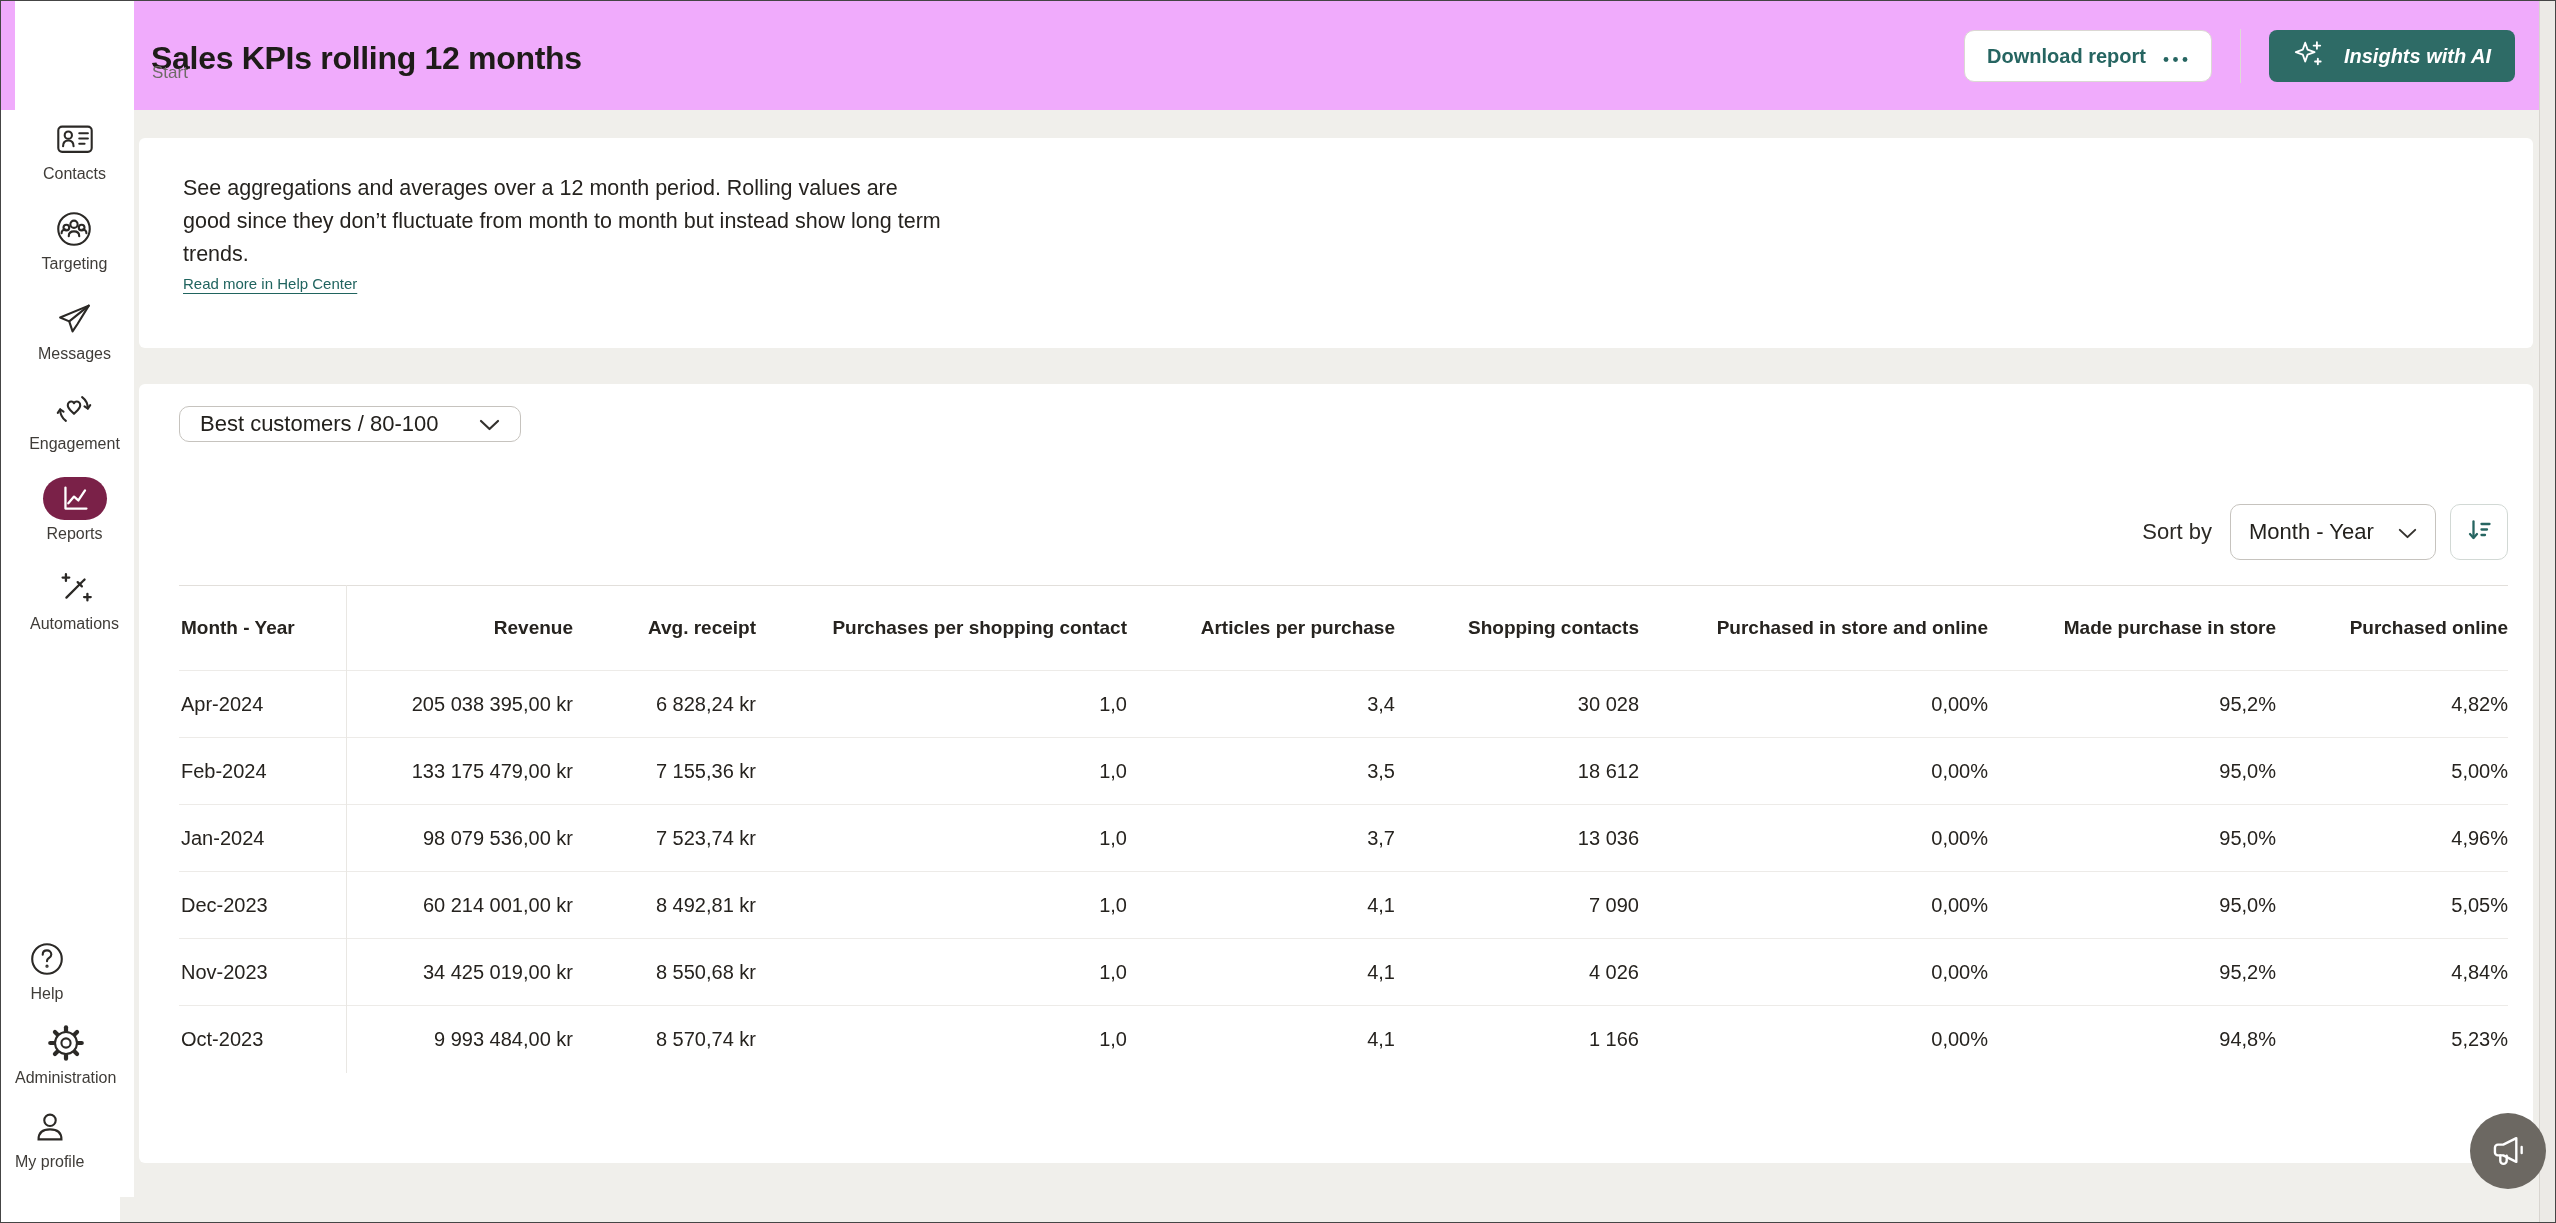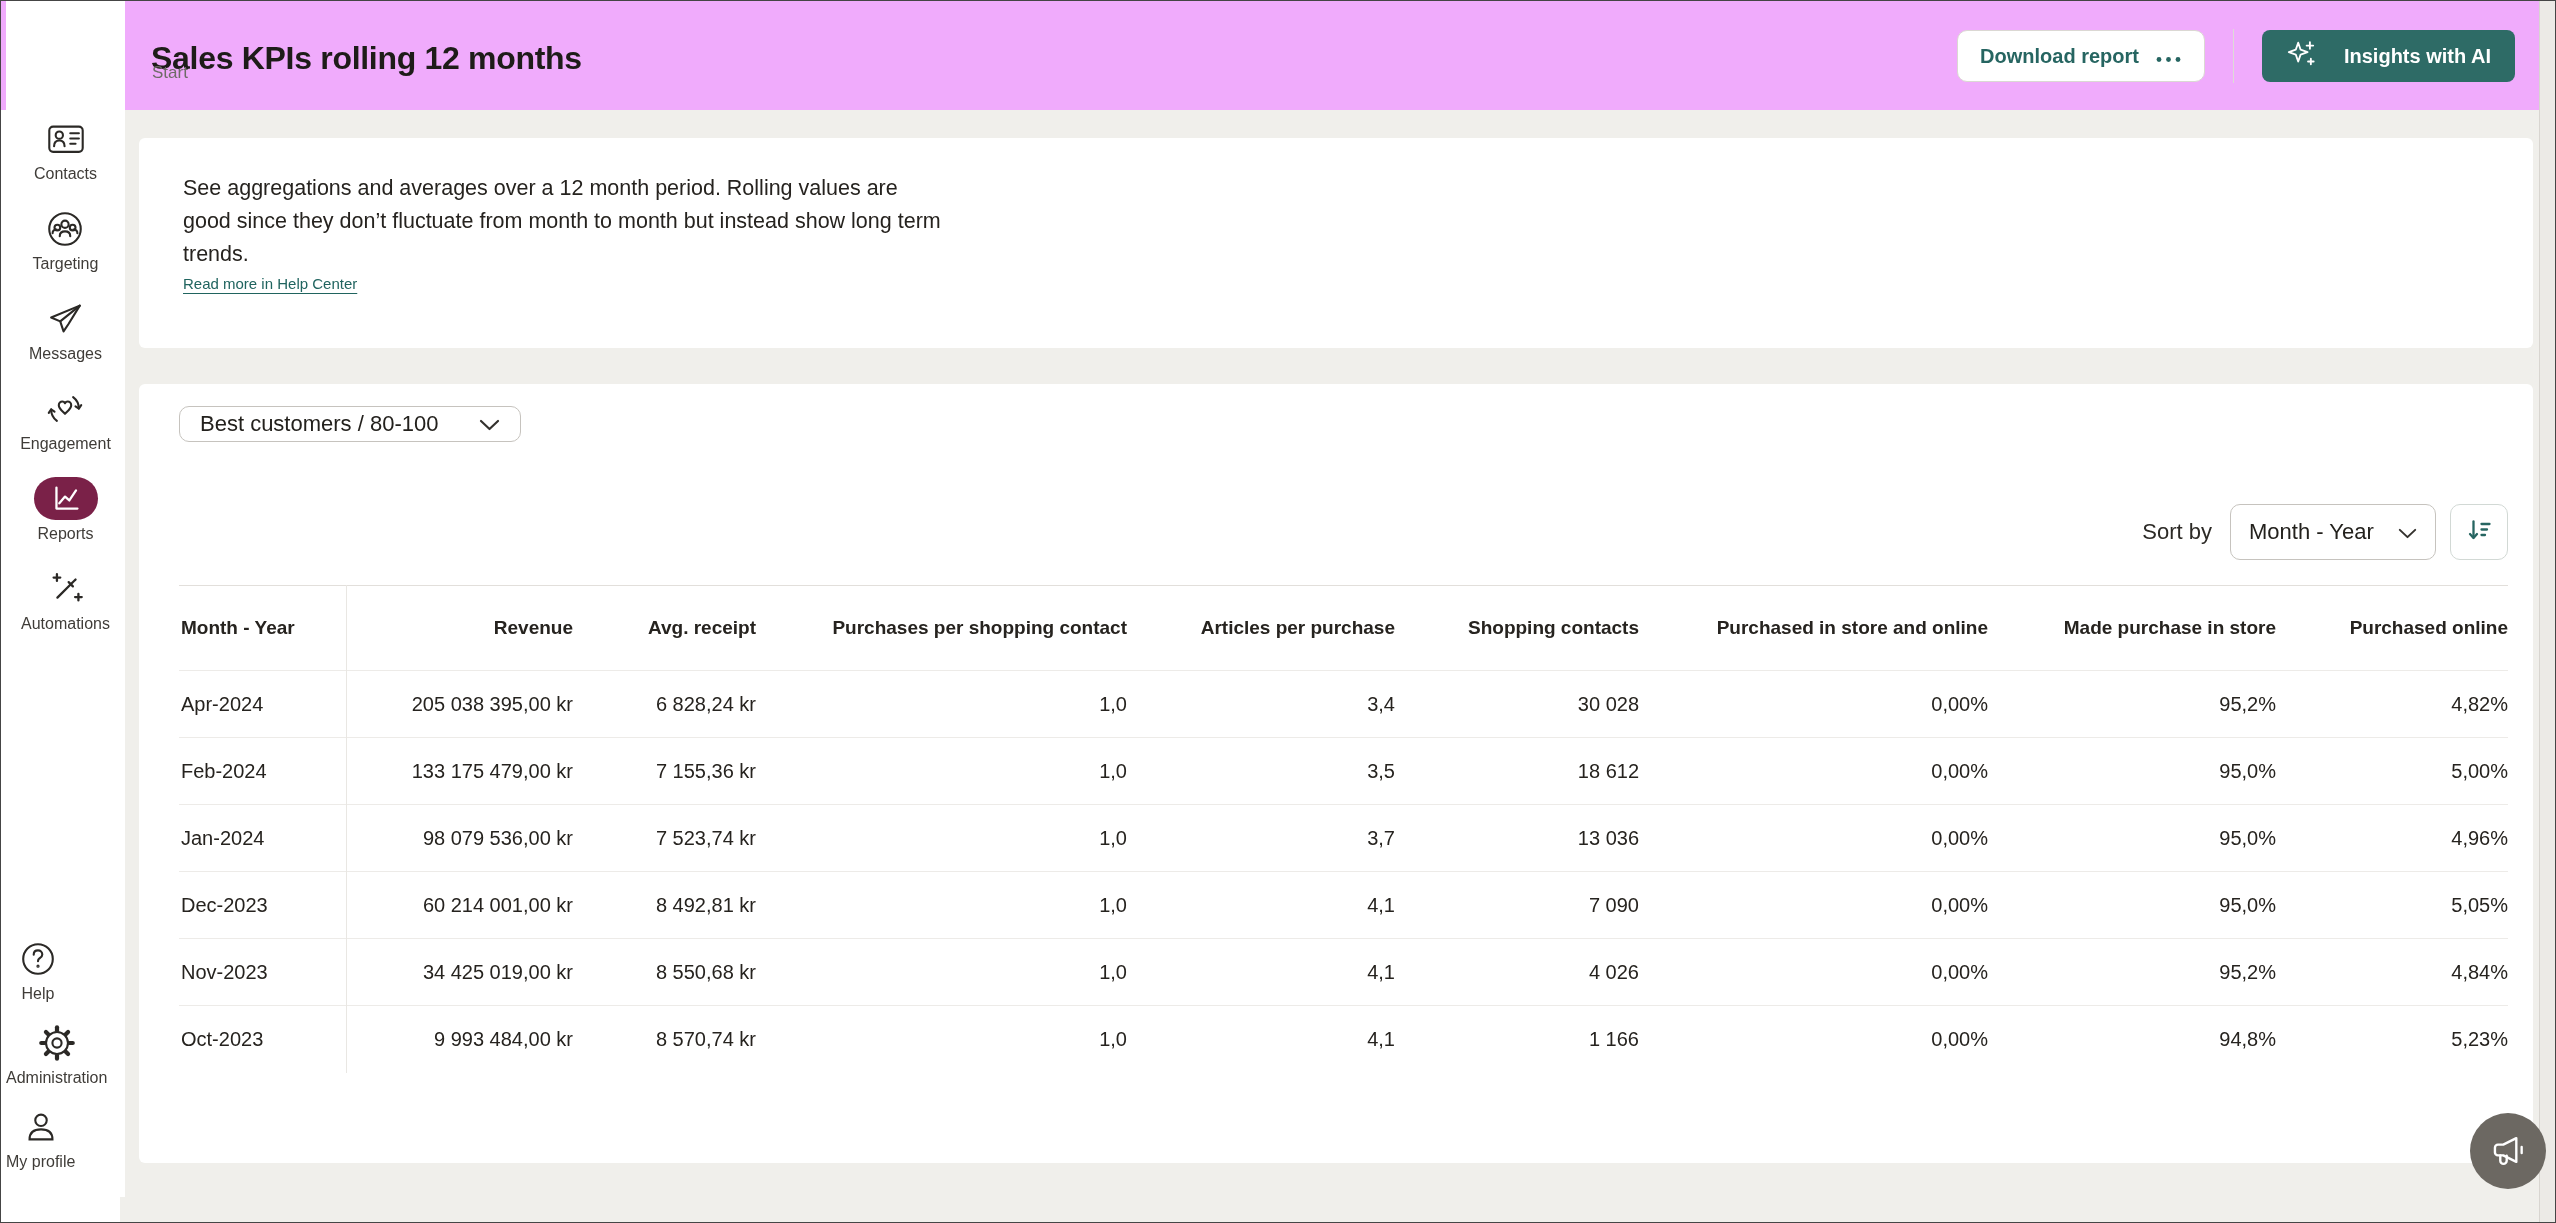--- a/index.html
+++ b/index.html
@@ -25,25 +25,25 @@
   .header-actions { position:absolute; right:26px; top:28px; display:flex; align-items:center; }
   .btn-download {
     height:52px; border:1px solid #dbd8d3; border-radius:10px; background:#fff;
     color:#266561; font-family:inherit; font-size:20px; font-weight:700;
     padding:0 22px; display:flex; align-items:center; gap:16px; cursor:pointer;
   }
   .actions-divider { width:1px; height:54px; background:#dedbd6; margin:0 28px; }
   .btn-insights {
     height:52px; border:none; border-radius:8px; background:#2e6b66;
     color:#fff; font-family:inherit; font-size:20px; font-weight:700;
-    padding:13px 24px; display:flex; align-items:center; gap:28px; cursor:pointer;
-  }
-
-  
-  .sidebar { position:absolute; left:5px; top:0; width:119px; height:1196px; background:#fff; }
+    padding:13px 24px; display:flex; align-items:center; gap:21px; cursor:pointer;font-style:italic;
+  }
+
+  
+  .sidebar { position:absolute; left:14px; top:0; width:119px; height:1196px; background:#fff; }
   .nav-top { position:absolute; top:116px; left:0; width:119px; display:flex; flex-direction:column; align-items:center; }
   .nav-bottom { position:absolute; bottom:8px; left:0; width:119px; display:flex; flex-direction:column; align-items:flex-start; }
   .nav-item { display:flex; flex-direction:column; align-items:center; margin-bottom:24px; cursor:pointer; }
   .nav-bottom .nav-item { margin-bottom:18px; }
   .nav-icon { width:64px; height:43px; display:flex; align-items:center; justify-content:center; border-radius:22px; }
   .nav-item.active .nav-icon { background:#7a2148; }
   .nav-label { margin-top:5px; font-size:16px; color:#3f3c38; }
 
   
   .card { position:absolute; left:138px; background:#fff; border-radius:6px; }

